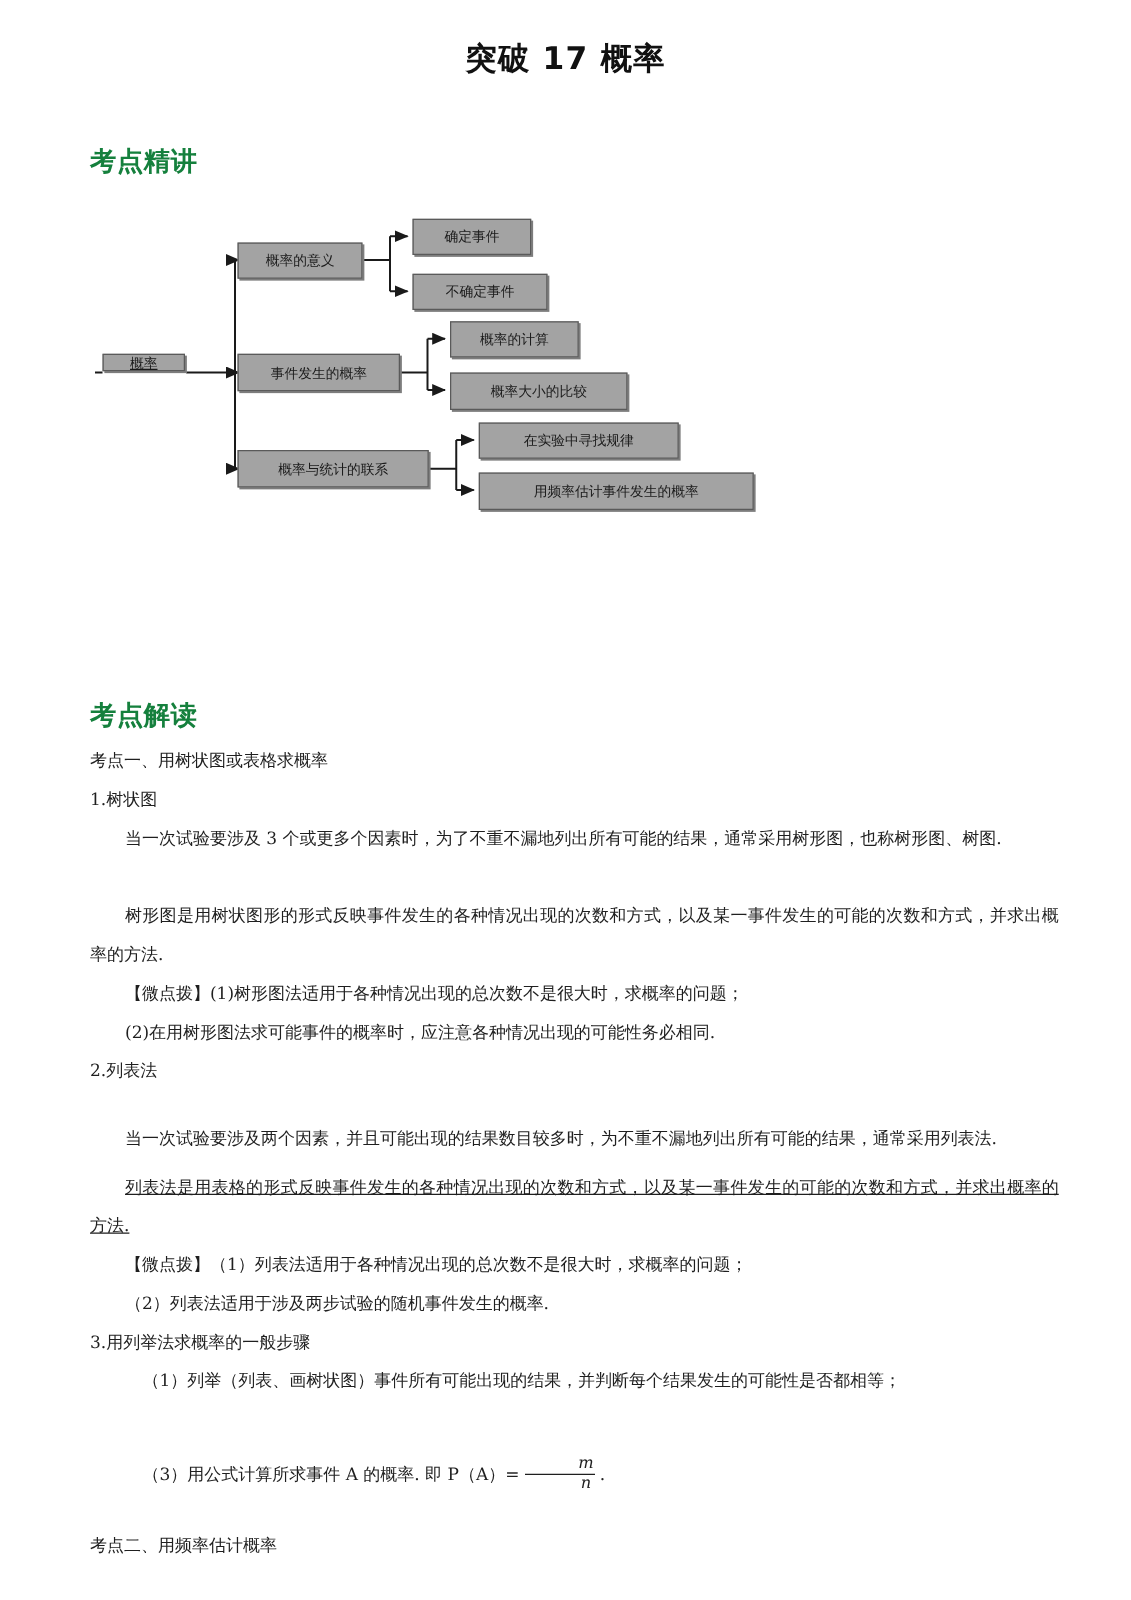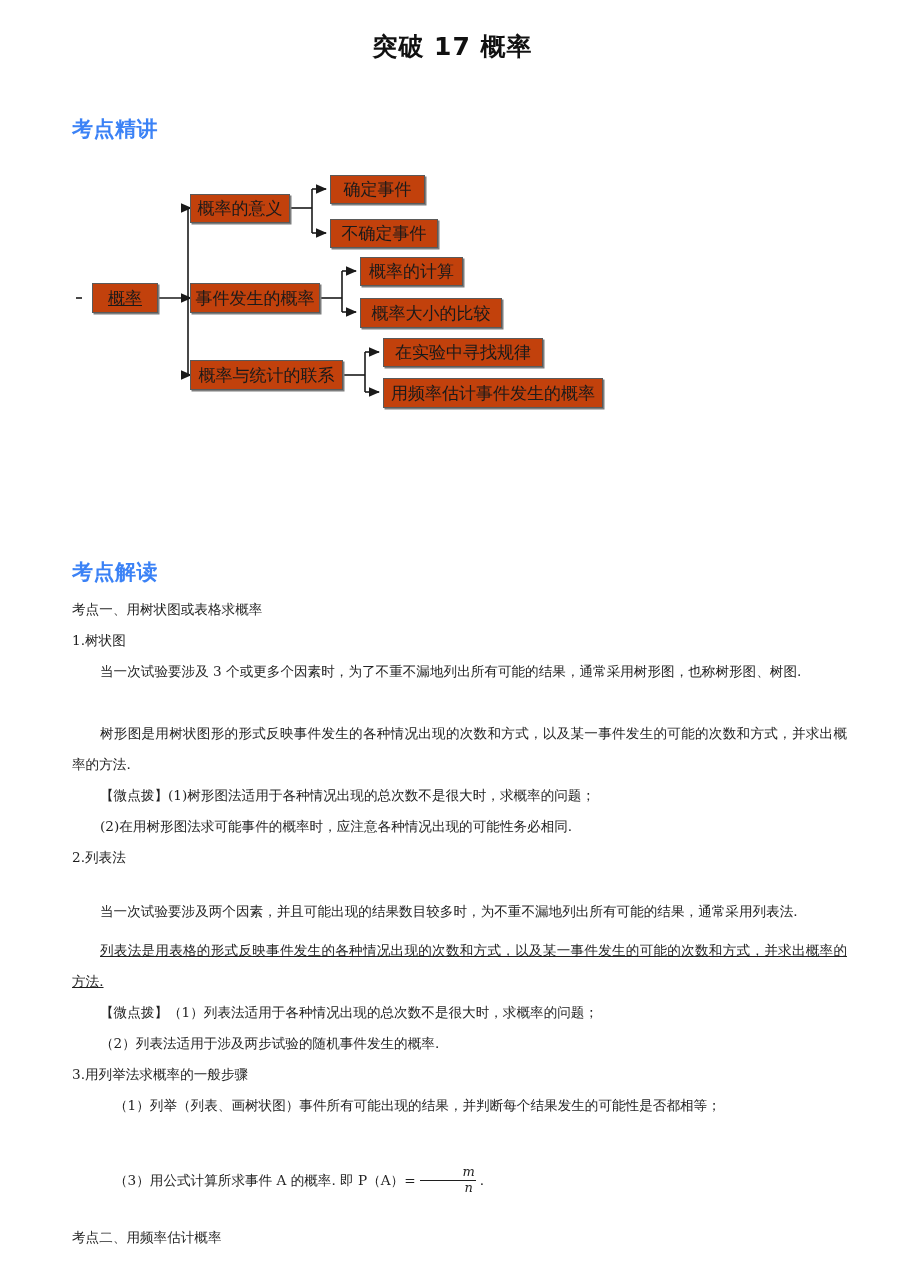--- a/index.html
+++ b/index.html
@@ -35,43 +35,43 @@
     color: #111111;
   }
 
   
   .section-heading {
     position: absolute;
     left: 72px;
     font-family: "DejaVu Sans", "Liberation Sans", sans-serif;
     font-weight: bold;
     font-size: 21px;
-    color: #3b82f6;
+    color: #15803d;
     letter-spacing: 0.5px;
   }
   #heading-jiangjie { top: 115px; }
   #heading-jiedu    { top: 558px; }
 
   
   .flowchart {
     position: absolute;
     left: 0;
     top: 0;
     width: 905px;
     height: 1280px;
     pointer-events: none;
   }
   .fc-box {
     position: absolute;
     box-sizing: border-box;
     border: 1px solid #5a5a5a;
-    background: #c2410c;
+    background: #a3a3a3;
     box-shadow: 1.5px 1.5px 0 0 #7d7d7d;
     font-family: "DejaVu Sans", "Liberation Sans", sans-serif;
-    font-size: 17px;
+    font-size: 11px;
     color: #1a1a1a;
     display: flex;
     align-items: center;
     justify-content: center;
     white-space: nowrap;
     line-height: 1;
   }
 
   
   .body-text {
@@ -141,21 +141,21 @@
 
       <path d="M343,375 L365,375"></path>
       <path d="M365,352 L365,392"></path>
       <path d="M365,352 L379,352" marker-end="url(#arw)"></path>
       <path d="M365,392 L379,392" marker-end="url(#arw)"></path>
 
       <path d="M76,298 L82,298"></path>
     </g>
   </svg>
 
-  <div class="fc-box" style="left:92px; top:283px; width:66px; height:30px;text-decoration:underline;">概率</div>
+  <div class="fc-box" style="left:82px; top:283px; width:66px; height:14px;text-decoration:underline;">概率</div>
 
   <div class="fc-box" style="left:190px; top:194px; width:100px; height:29px;">概率的意义</div>
   <div class="fc-box" style="left:190px; top:283px; width:130px; height:30px;">事件发生的概率</div>
   <div class="fc-box" style="left:190px; top:360px; width:153px; height:30px;">概率与统计的联系</div>
 
   <div class="fc-box" style="left:330px; top:175px; width:95px; height:29px;">确定事件</div>
   <div class="fc-box" style="left:330px; top:219px; width:108px; height:29px;">不确定事件</div>
 
   <div class="fc-box" style="left:360px; top:257px; width:103px; height:29px;">概率的计算</div>
   <div class="fc-box" style="left:360px; top:298px; width:142px; height:30px;">概率大小的比较</div>

